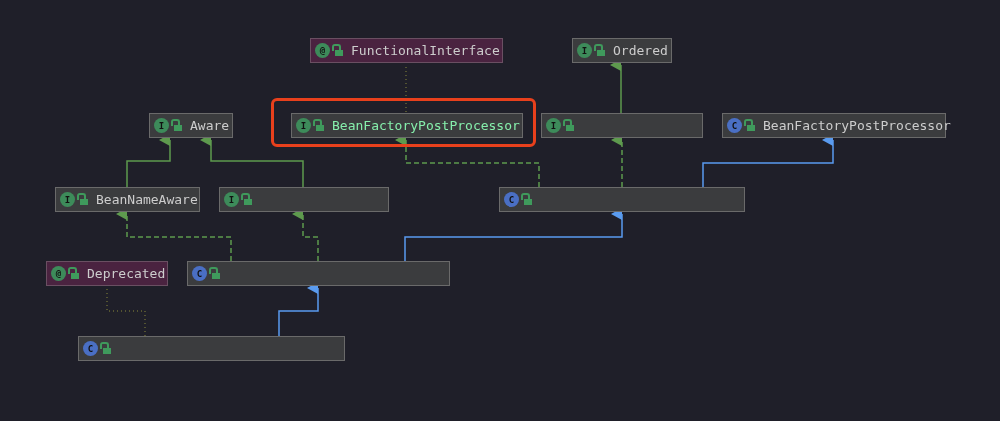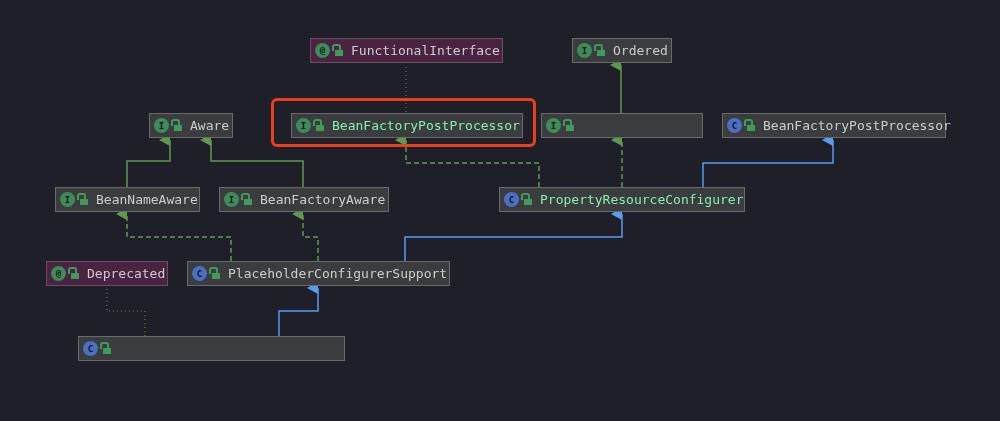--- a/index.html
+++ b/index.html
@@ -94,37 +94,34 @@
 
 <div class="node" style="left:55px;top:187px;width:145px;">
   <span class="kind i">I</span>
   <span class="lock"></span>
   <span class="label">BeanNameAware</span>
 </div>
 
 <div class="node" style="left:219px;top:187px;width:170px;">
   <span class="kind i">I</span>
   <span class="lock"></span>
-  <span class="label">BeanFactoryAware</span>
 </div>
 
 <div class="node" style="left:499px;top:187px;width:246px;">
   <span class="kind c">C</span>
   <span class="lock"></span>
-  <span class="label blue">PropertyResourceConfigurer</span>
 </div>
 
 <div class="node anno" style="left:46px;top:261px;width:122px;">
   <span class="kind a">@</span>
   <span class="lock"></span>
   <span class="label">Deprecated</span>
 </div>
 
 <div class="node" style="left:187px;top:261px;width:263px;">
   <span class="kind c">C</span>
   <span class="lock"></span>
-  <span class="label">PlaceholderConfigurerSupport</span>
 </div>
 
 <div class="node" style="left:78px;top:336px;width:267px;">
   <span class="kind c">C</span>
   <span class="lock"></span>
 </div>
 
 </body></html>

